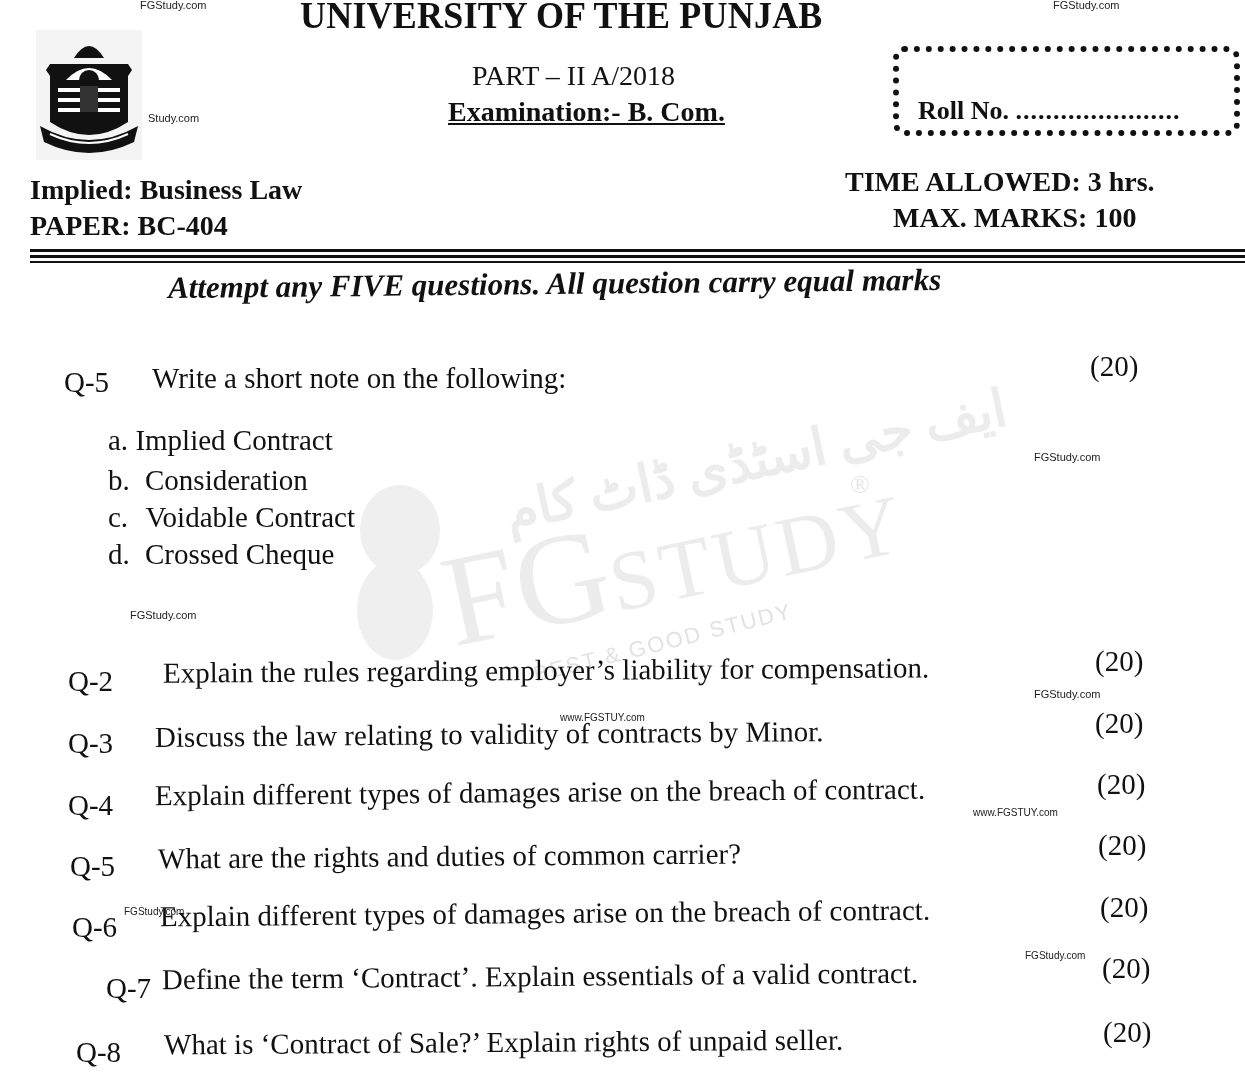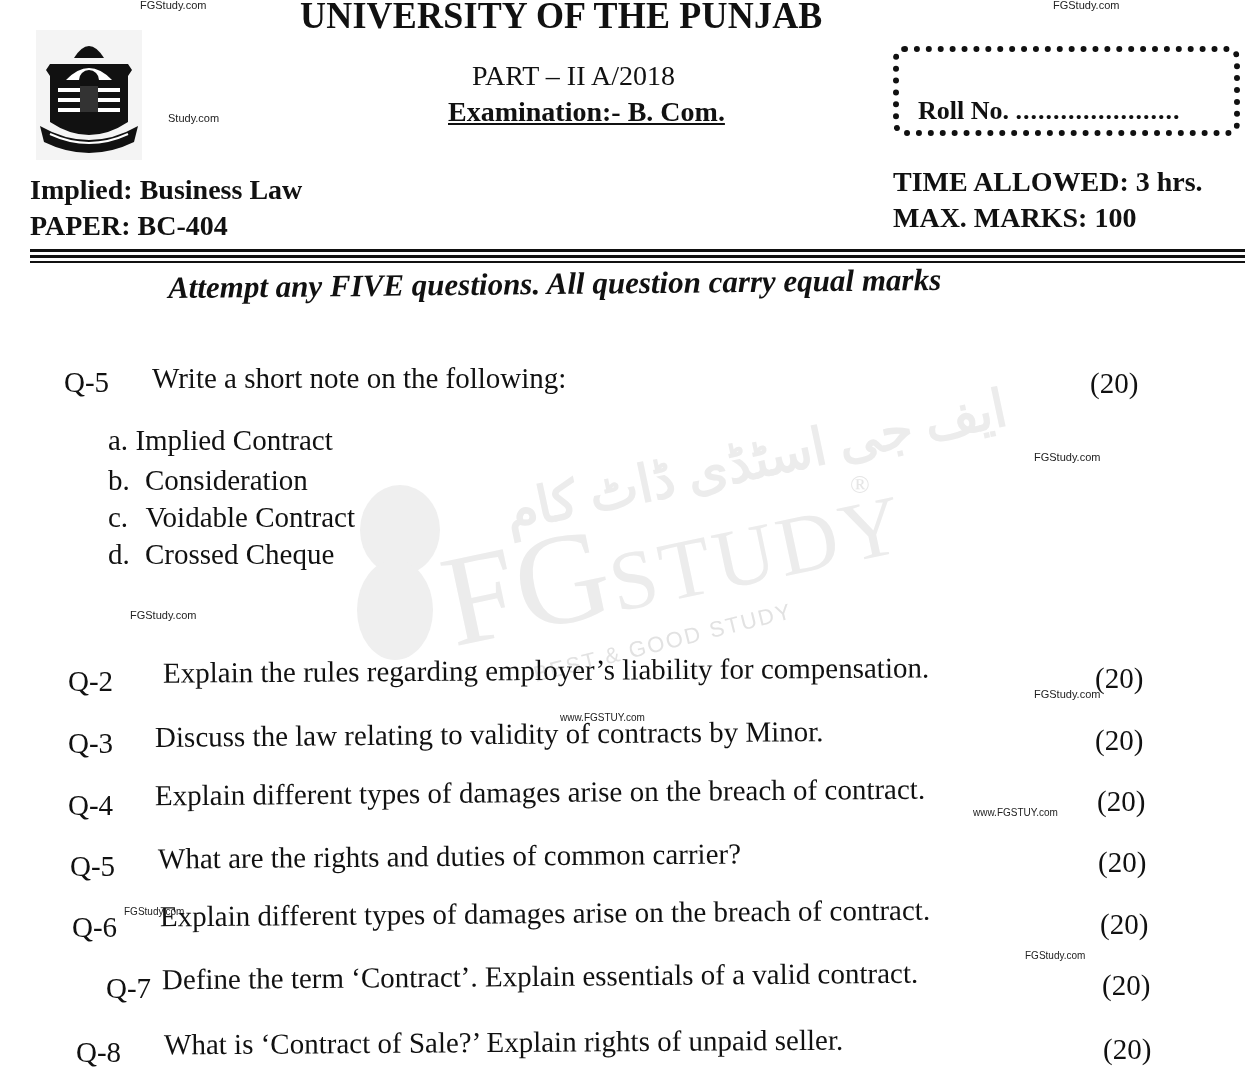--- a/index.html
+++ b/index.html
@@ -7,27 +7,27 @@
     .abs { position: absolute; }
     .wm-small { font-family: "Liberation Sans", sans-serif; font-size: 11px; color: #222; white-space: nowrap; }
     .title { left: 300px; top: -6px; font-size: 36px; font-weight: bold; letter-spacing: 0.2px; white-space: nowrap; transform: scaleY(1.05); }
     .part { left: 472px; top: 60px; font-size: 28px; font-weight: normal; white-space: nowrap; }
     .exam { left: 448px; top: 96px; font-size: 28px; font-weight: bold; text-decoration: underline; white-space: nowrap; font-family: Liberation Serif, serif; }
     .rollbox { left: 893px; top: 46px; width: 347px; height: 90px; border: 6px dotted #111; border-radius: 12px; box-sizing: border-box; }
     .rollno { left: 918px; top: 96px; font-size: 26px; font-weight: bold; white-space: nowrap; }
     .rollno .dots { letter-spacing: 1px; }
     .subj { left: 30px; top: 174px; font-size: 28px; font-weight: bold; white-space: nowrap; }
     .paper { left: 30px; top: 210px; font-size: 28px; font-weight: bold; white-space: nowrap; }
-    .time { left: 893px; top: 166px; font-size: 28px; font-weight: bold; white-space: nowrap; }
+    .time { left: 845px; top: 166px; font-size: 28px; font-weight: bold; white-space: nowrap; }
     .marks { left: 893px; top: 202px; font-size: 28px; font-weight: bold; white-space: nowrap; }
     .rule { left: 30px; width: 1215px; background: #111; }
     .instr { left: 168px; top: 266px; font-size: 31px; font-weight: bold; font-style: italic; white-space: nowrap; transform: rotate(-0.6deg); }
     .q-num { font-size: 29px; white-space: nowrap; }
     .q-text { font-size: 29px; white-space: nowrap; }
-    .q-marks { font-size: 29px; white-space: nowrap; margin-top: 17px; }
+    .q-marks { font-size: 29px; white-space: nowrap; }
     .sub-item { font-size: 29px; white-space: nowrap; }
     .watermark { left: 340px; top: 430px; width: 560px; height: 250px; pointer-events: none; }
     .wm-big { font-family: "Liberation Serif", serif; font-size: 130px; color: #ececec; transform: rotate(-12deg); white-space: nowrap; }
     .wm-study { font-family: "Liberation Serif", serif; font-size: 84px; color: #ececec; letter-spacing: 4px; }
     .wm-urdu { font-size: 52px; color: #ececec; font-weight: bold; transform: rotate(-12deg); white-space: nowrap; }
     .wm-tag { font-family: "Liberation Sans", sans-serif; font-size: 22px; color: #e2e2e2; transform: rotate(-14deg); white-space: nowrap; letter-spacing: 2px; }
     .crest { left: 36px; top: 30px; width: 106px; height: 130px; }
   </style>
 </head>
 <body>
@@ -40,21 +40,21 @@
   <div class="abs wm-urdu" style="left:160px;top:0px;">ایف جی اسٹڈی ڈاٹ کام</div>
   <div class="abs wm-big" style="left:100px;top:50px;">
     <span>FG</span><span class="wm-study">STUDY</span>
   </div>
   <div class="abs" style="left:510px;top:40px;font-size:26px;color:#e6e6e6;">®</div>
   <div class="abs wm-tag" style="left:190px;top:200px;">BEST &amp; GOOD STUDY</div>
 </div>
 
 <div class="abs wm-small" style="left:140px;top:-1px;">FGStudy.com</div>
 <div class="abs wm-small" style="left:1053px;top:-1px;">FGStudy.com</div>
-<div class="abs wm-small" style="left:148px;top:112px;margin-left:20px;">Study.com</div>
+<div class="abs wm-small" style="left:148px;top:112px;">Study.com</div>
 <div class="abs wm-small" style="left:1034px;top:451px;">FGStudy.com</div>
 <div class="abs wm-small" style="left:130px;top:609px;">FGStudy.com</div>
 <div class="abs wm-small" style="left:1034px;top:688px;">FGStudy.com</div>
 <div class="abs wm-small" style="left:560px;top:712px;font-size:10px;">www.FGSTUY.com</div>
 <div class="abs wm-small" style="left:973px;top:807px;font-size:10px;">www.FGSTUY.com</div>
 <div class="abs wm-small" style="left:124px;top:906px;font-size:10px;">FGStudy.com</div>
 <div class="abs wm-small" style="left:1025px;top:950px;font-size:10px;">FGStudy.com</div>
 
 <svg class="abs crest" viewBox="0 0 106 130">
   <rect x="0" y="0" width="106" height="130" fill="#f4f4f4"></rect>

